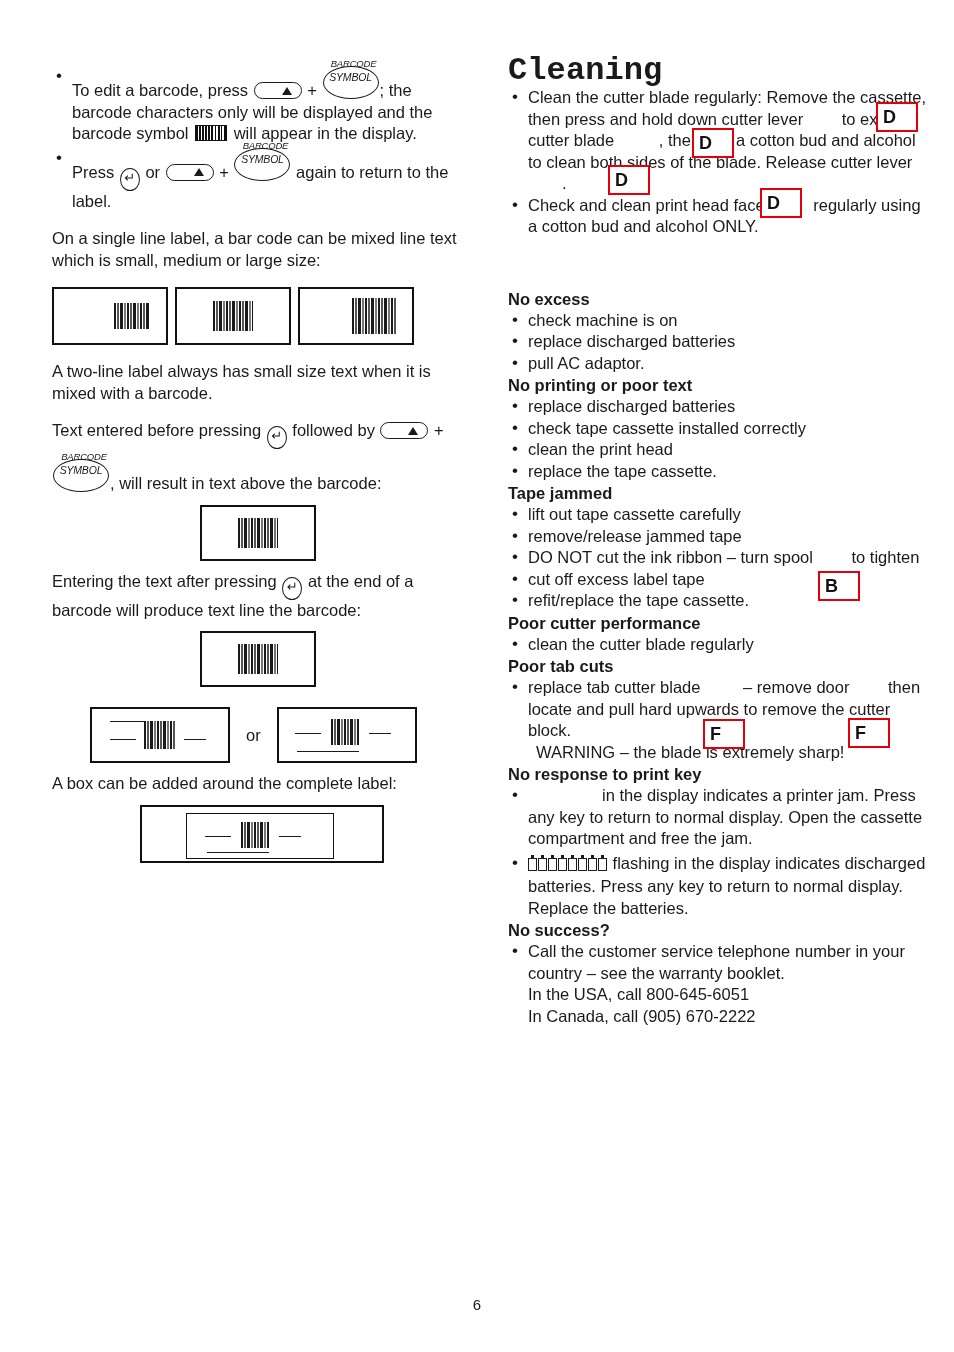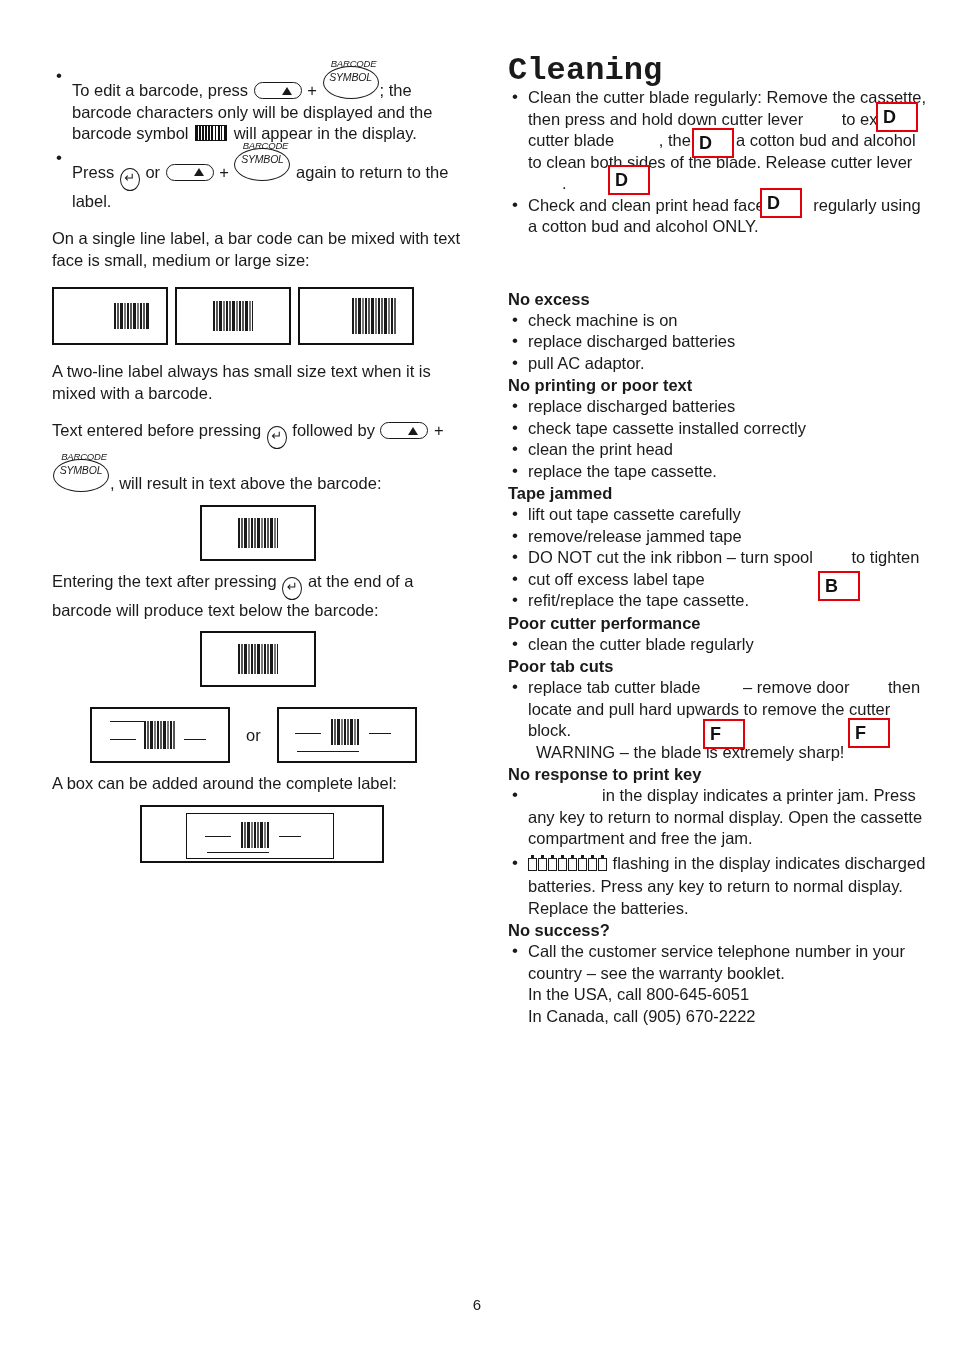--- a/index.html
+++ b/index.html
@@ -299,21 +299,21 @@
           <span class="ell"></span>
           <span class="lbl-top">BARCODE</span>
           <span class="lbl-mid">SYMBOL</span>
         </span>
         <span>again to return to the label.</span>
       </li>
     </ul>
 
     <div class="gap-md"></div>
 
-    <p class="para">On a single line label, a bar code can be mixed with text face is small, medium or large size:</p>
+    <p class="para">On a single line label, a bar code can be mixed line text which is small, medium or large size:</p>
 
     <div class="gap-md"></div>
 
     <div class="label-row">
       <div class="label-box" style="width:116px;height:58px">
         <div class="lbl-inner" style="justify-content:flex-end;padding-right:16px">
           <span class="bc small"></span>
         </div>
       </div>
       <div class="label-box" style="width:116px;height:58px;margin-left:7px">
@@ -356,21 +356,21 @@
           <span class="bc" style="height:30px;width:40px"></span>
         </div>
       </div>
     </div>
 
     <div class="gap-sm"></div>
 
     <p class="para">
       <span>Entering the text after pressing</span>
       <span class="key-enter"><span>↵</span></span>
-      <span>at the end of a barcode will produce text below the barcode:</span>
+      <span>at the end of a barcode will produce text line the barcode:</span>
     </p>
 
     <div class="gap-sm"></div>
 
     <div style="display:flex;justify-content:center">
       <div class="label-box" style="width:116px;height:56px;margin-left:-8px">
         <div class="lbl-inner" style="justify-content:center">
           <span class="bc" style="height:30px;width:40px"></span>
         </div>
       </div>

